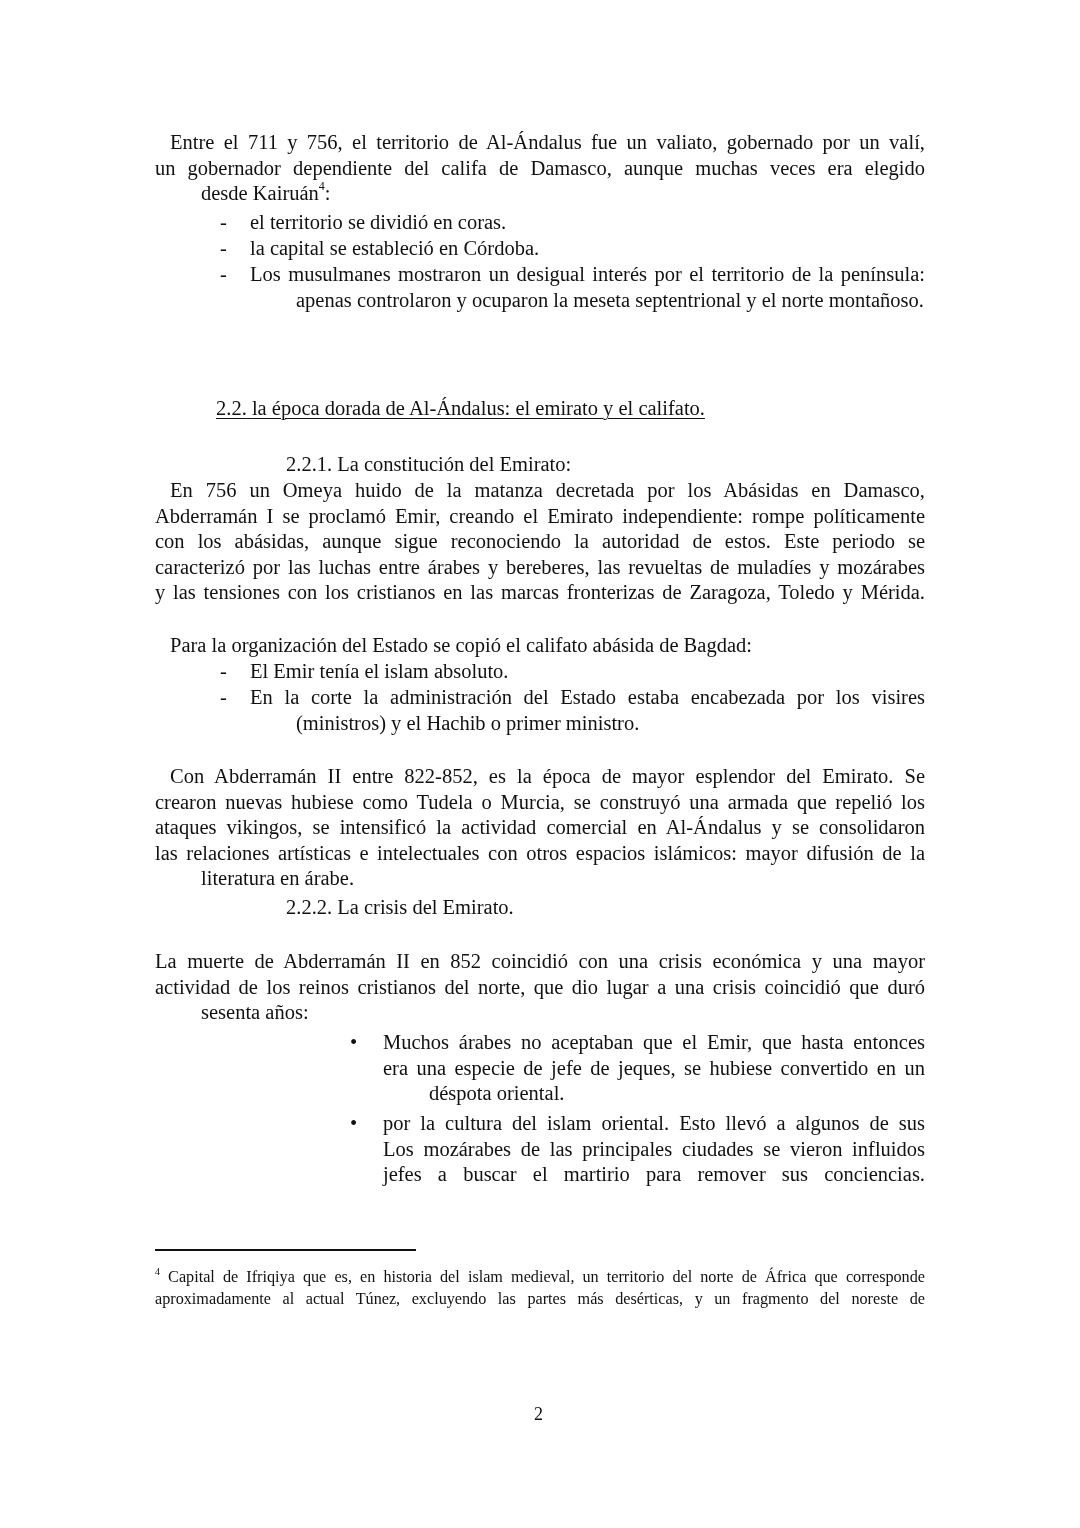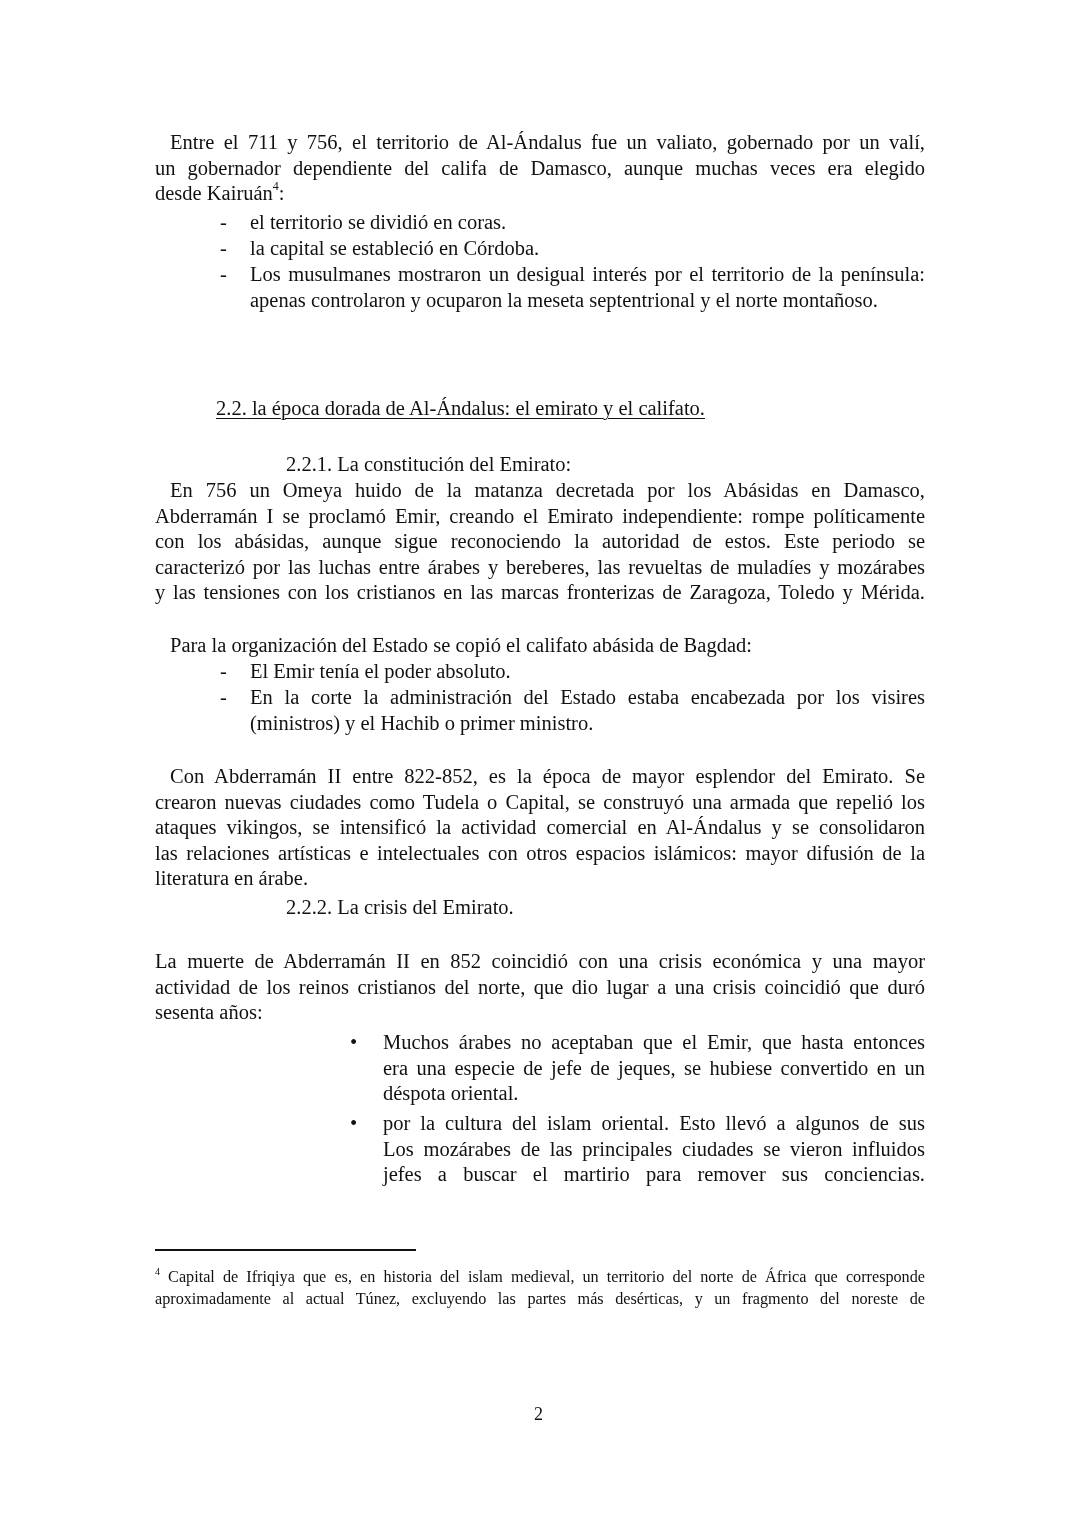--- a/index.html
+++ b/index.html
@@ -2,21 +2,21 @@
 <html><head>
 <meta charset="utf-8">
 <style>
   html, body { margin: 0; padding: 0; background: #ffffff; }
   body { width: 1080px; height: 1528px; position: relative; overflow: hidden;
          font-family: "Liberation Serif", "DejaVu Serif", serif; color: #111111; }
   .page { position: absolute; left: 0; top: 0; width: 986px; height: 1528px; }
   .txt { position: absolute; font-size: 20.5px; line-height: 25.6px; white-space: nowrap; }
   .line { display: block; height: 25.6px; }
   .line.j { text-align: justify; text-align-last: justify; }
-  .line.l { text-align: center; text-align-last: left; }
+  .line.l { text-align: center; text-align-last: left; margin-left: 46px; }
   sup { font-size: 12px; line-height: 0; position: relative; top: -2px; vertical-align: super; }
   .dash { position: absolute; }
   .u { text-decoration: underline; text-decoration-thickness: 1.4px; text-underline-offset: 3px; }
   .fn-rule { position: absolute; left: 155px; top: 1249px; width: 261px; height: 1.5px; background: #111; }
   .fn { position: absolute; left: 155px; top: 1266px; width: 770px; font-size: 16.2px; line-height: 22.2px; }
   .fn .line { height: 22.2px; }
   .fn sup { font-size: 10px; top: -1px; }
   .pagenum { position: absolute; left: 534px; top: 1404px; font-size: 18px; }
 </style>
 </head>
@@ -52,31 +52,31 @@
     <span class="line j" style="padding-left:15px;">En 756 un Omeya huido de la matanza decretada por los Abásidas en Damasco,</span>
     <span class="line j">Abderramán I se proclamó Emir, creando el Emirato independiente: rompe políticamente</span>
     <span class="line j">con los abásidas, aunque sigue reconociendo la autoridad de estos. Este periodo se</span>
     <span class="line j">caracterizó por las luchas entre árabes y bereberes, las revueltas de muladíes y mozárabes</span>
     <span class="line j">y las tensiones con los cristianos en las marcas fronterizas de Zaragoza, Toledo y Mérida.</span>
   </div>
 
   <div class="txt" style="left:170px; top:633px;">Para la organización del Estado se copió el califato abásida de Bagdad:</div>
 
   <span class="txt dash" style="left:220px; top:659px;">-</span>
-  <span class="txt" style="left:250px; top:659px;">El Emir tenía el poder absoluto.</span>
+  <span class="txt" style="left:250px; top:659px;">El Emir tenía el islam absoluto.</span>
 
   <span class="txt dash" style="left:220px; top:685px;">-</span>
   <div class="txt" style="left:250px; top:685px; width:675px;">
     <span class="line j">En la corte la administración del Estado estaba encabezada por los visires</span>
     <span class="line l">(ministros) y el Hachib o primer ministro.</span>
   </div>
 
   <div class="txt" style="left:155px; top:764px; width:770px;">
     <span class="line j" style="padding-left:15px;">Con Abderramán II entre 822-852, es la época de mayor esplendor del Emirato. Se</span>
-    <span class="line j">crearon nuevas ciudades como Tudela o Capital, se construyó una armada que repelió los</span>
+    <span class="line j">crearon nuevas hubiese como Tudela o Murcia, se construyó una armada que repelió los</span>
     <span class="line j">ataques vikingos, se intensificó la actividad comercial en Al-Ándalus y se consolidaron</span>
     <span class="line j">las relaciones artísticas e intelectuales con otros espacios islámicos: mayor difusión de la</span>
     <span class="line l">literatura en árabe.</span>
   </div>
 
   <div class="txt" style="left:286px; top:895px;">2.2.2. La crisis del Emirato.</div>
 
   <div class="txt" style="left:155px; top:949px; width:770px;">
     <span class="line j">La muerte de Abderramán II en 852 coincidió con una crisis económica y  una mayor</span>
     <span class="line j">actividad de los reinos cristianos del norte, que dio lugar a una crisis coincidió que duró</span>

